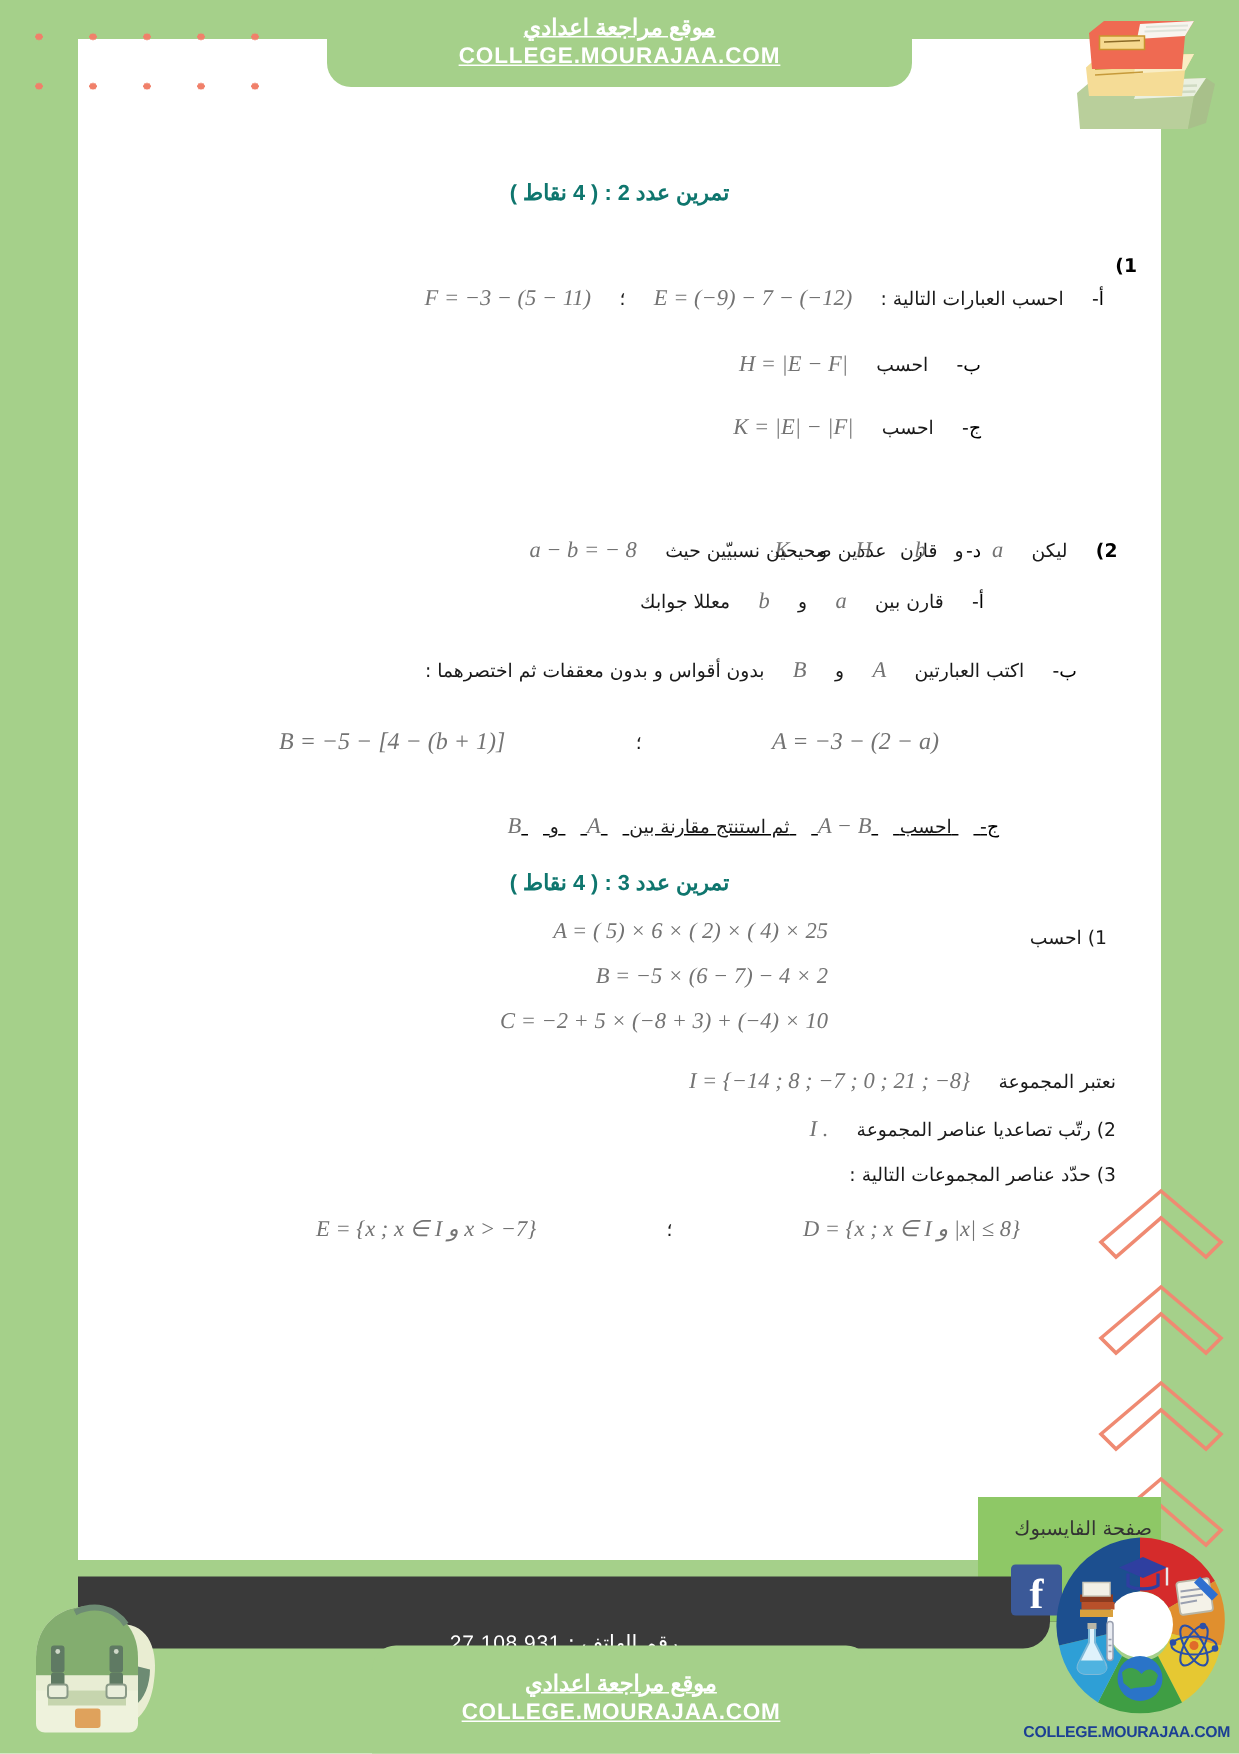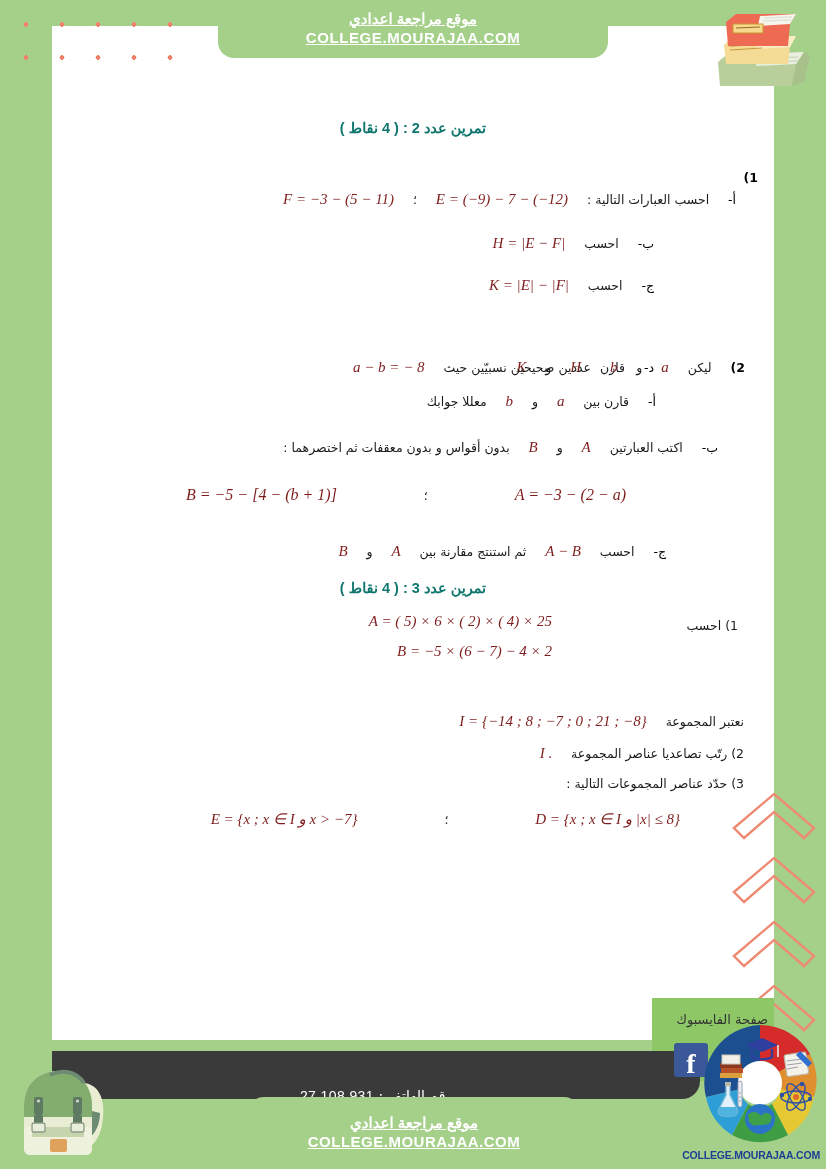--- a/index.html
+++ b/index.html
@@ -58,21 +58,21 @@
 
   .ex-title{
     color:#0f766e;font-weight:bold;font-size:14.5px;
     text-align:center;margin:0 0 6px 0;direction:rtl;
   }
   #ex3-title{margin-top:2px;}
 
   .ar{font-family:"DejaVu Sans", sans-serif;font-size:12.5px;color:#1a1a1a;}
   .mth{
     font-family:"Liberation Serif", serif;font-style:italic;
-    font-size:15px;direction:ltr;display:inline-block;color:#7f1d1d;
+    font-size:15px;direction:ltr;display:inline-block;color:#737373;
     white-space:nowrap;
   }
 
   .numlbl{font-family:"DejaVu Sans", sans-serif;font-weight:bold;font-size:12.5px;}
   .letlbl{font-family:"DejaVu Sans", sans-serif;font-size:12.5px;}
 
   .sp{display:inline-block;width:10px;}
   .sp-lg{display:inline-block;width:26px;}
 
   
@@ -278,21 +278,21 @@
     </div>
 
     <div class="abs" style="right:140px;top:366px;">
       <span class="mth" style="font-size:16px;">A = −3 − (2 − a)</span>
       <span class="sp-lg"></span><span class="sp-lg"></span><span class="sp-lg"></span>
       <span class="ar">؛</span>
       <span class="sp-lg"></span><span class="sp-lg"></span><span class="sp-lg"></span>
       <span class="mth" style="font-size:16px;">B = −5 − [4 − (b + 1)]</span>
     </div>
 
-    <div class="abs" style="right:100px;top:422px;">
+    <div class="abs" style="right:100px;top:422px;text-decoration:underline;">
       <span class="letlbl">ج-</span>
       <span class="sp"></span>
       <span class="ar">احسب</span>
       <span class="sp"></span>
       <span class="mth">A − B</span>
       <span class="sp"></span>
       <span class="ar">ثم استنتج مقارنة بين</span>
       <span class="sp"></span>
       <span class="mth">A</span>
       <span class="sp"></span>
@@ -305,20 +305,23 @@
 
     <div class="abs" style="right:28px;top:496px;">
       <span class="ar">1) احسب</span>
     </div>
 
     <div class="abs" style="right:214px;top:492px;">
       <span class="mth">A = ( 5) × 6 × ( 2) × ( 4) × 25</span>
     </div>
     <div class="abs" style="right:214px;top:522px;">
       <span class="mth">B = −5 × (6 − 7) − 4 × 2</span>
+    </div>
+    <div class="abs" style="right:214px;top:552px;">
+      <span class="mth">C = −2 + 5 × (−8 + 3) + (−4) × 10</span>
     </div>
 
     <div class="abs" style="right:22px;top:592px;">
       <span class="ar">نعتبر المجموعة</span>
       <span class="sp"></span>
       <span class="mth">I = {−14 ; 8 ; −7 ; 0 ; 21 ; −8}</span>
     </div>
 
     <div class="abs" style="right:22px;top:624px;">
       <span class="ar">2) رتّب تصاعديا عناصر المجموعة</span>

